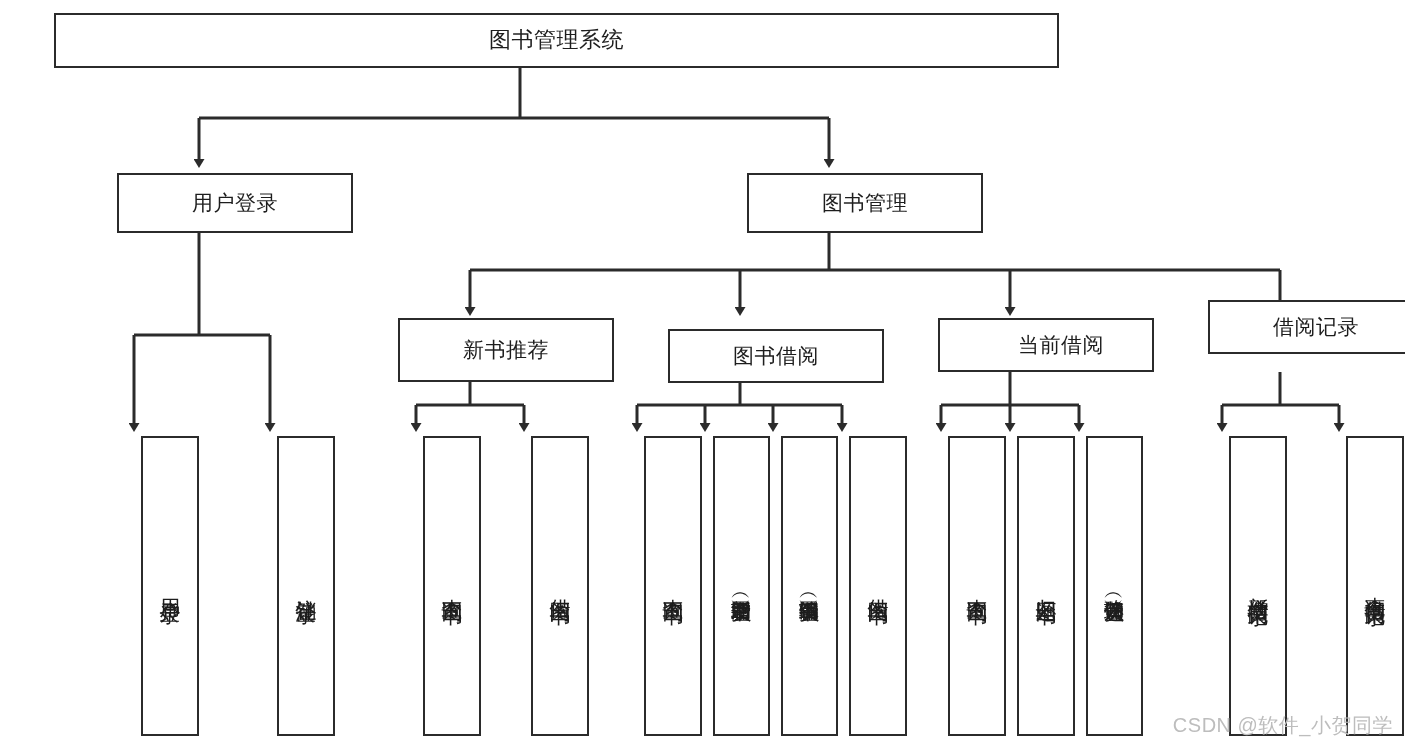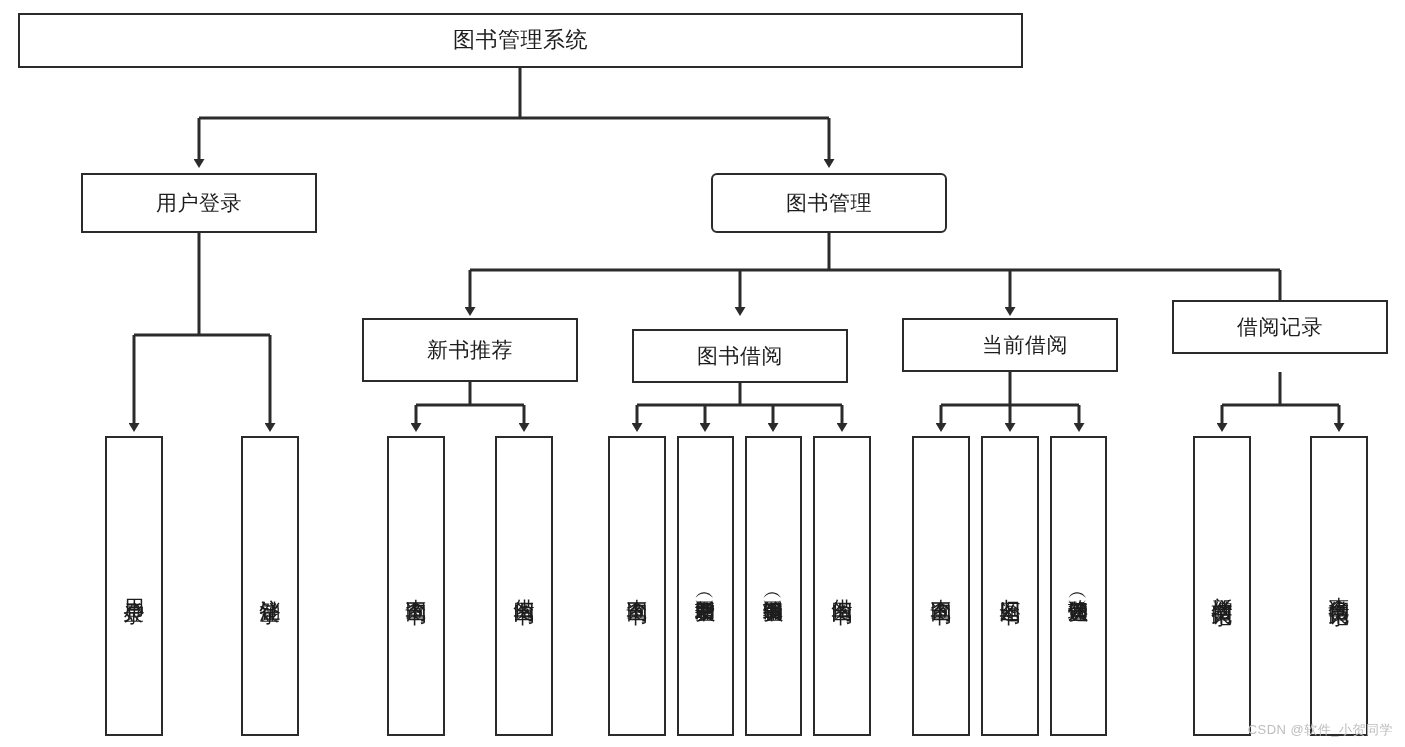--- a/index.html
+++ b/index.html
@@ -26,20 +26,21 @@
   }
   .node {
     position: absolute;
     box-sizing: border-box;
     border: 2px solid #2b2b2b;
     background: #ffffff;
     display: flex;
     align-items: center;
     justify-content: center;
     color: #1d1d1d;
+    margin-left: 36px;
   }
   .node.h .label {
     font-size: 21px;
     line-height: 1.2;
     white-space: nowrap;
     letter-spacing: 0.5px;
   }
   .node.root .label {
     font-size: 22px;
   }
@@ -58,21 +59,21 @@
   }
   .node.v.tight .label {
     line-height: 1.3;
     letter-spacing: 0.5px;
     font-size: 20px;
   }
   .watermark {
     position: absolute;
     right: 12px;
     bottom: 8px;
-    font-size: 13px;
+    font-size: 20px;
     color: #bdbdbd;
     white-space: nowrap;
     letter-spacing: 0.5px;
   }
 </style>
 </head>
 <body>
 
 <div id="canvas">
 
@@ -126,21 +127,21 @@
     </g>
   </svg>
 
   <div class="node h root" style="left:18px; top:13px; width:1005px; height:55px;">
     <span class="label">图书管理系统</span>
   </div>
 
   <div class="node h" style="left:81px; top:173px; width:236px; height:60px;">
     <span class="label">用户登录</span>
   </div>
-  <div class="node h" style="left:711px; top:173px; width:236px; height:60px;border-radius:6px;">
+  <div class="node h" style="left:711px; top:173px; width:236px; height:60px;">
     <span class="label">图书管理</span>
   </div>
 
   <div class="node h" style="left:362px; top:318px; width:216px; height:64px;">
     <span class="label">新书推荐</span>
   </div>
   <div class="node h" style="left:632px; top:329px; width:216px; height:54px;">
     <span class="label">图书借阅</span>
   </div>
   <div class="node h" style="left:902px; top:318px; width:216px; height:54px;padding-left:30px;">

